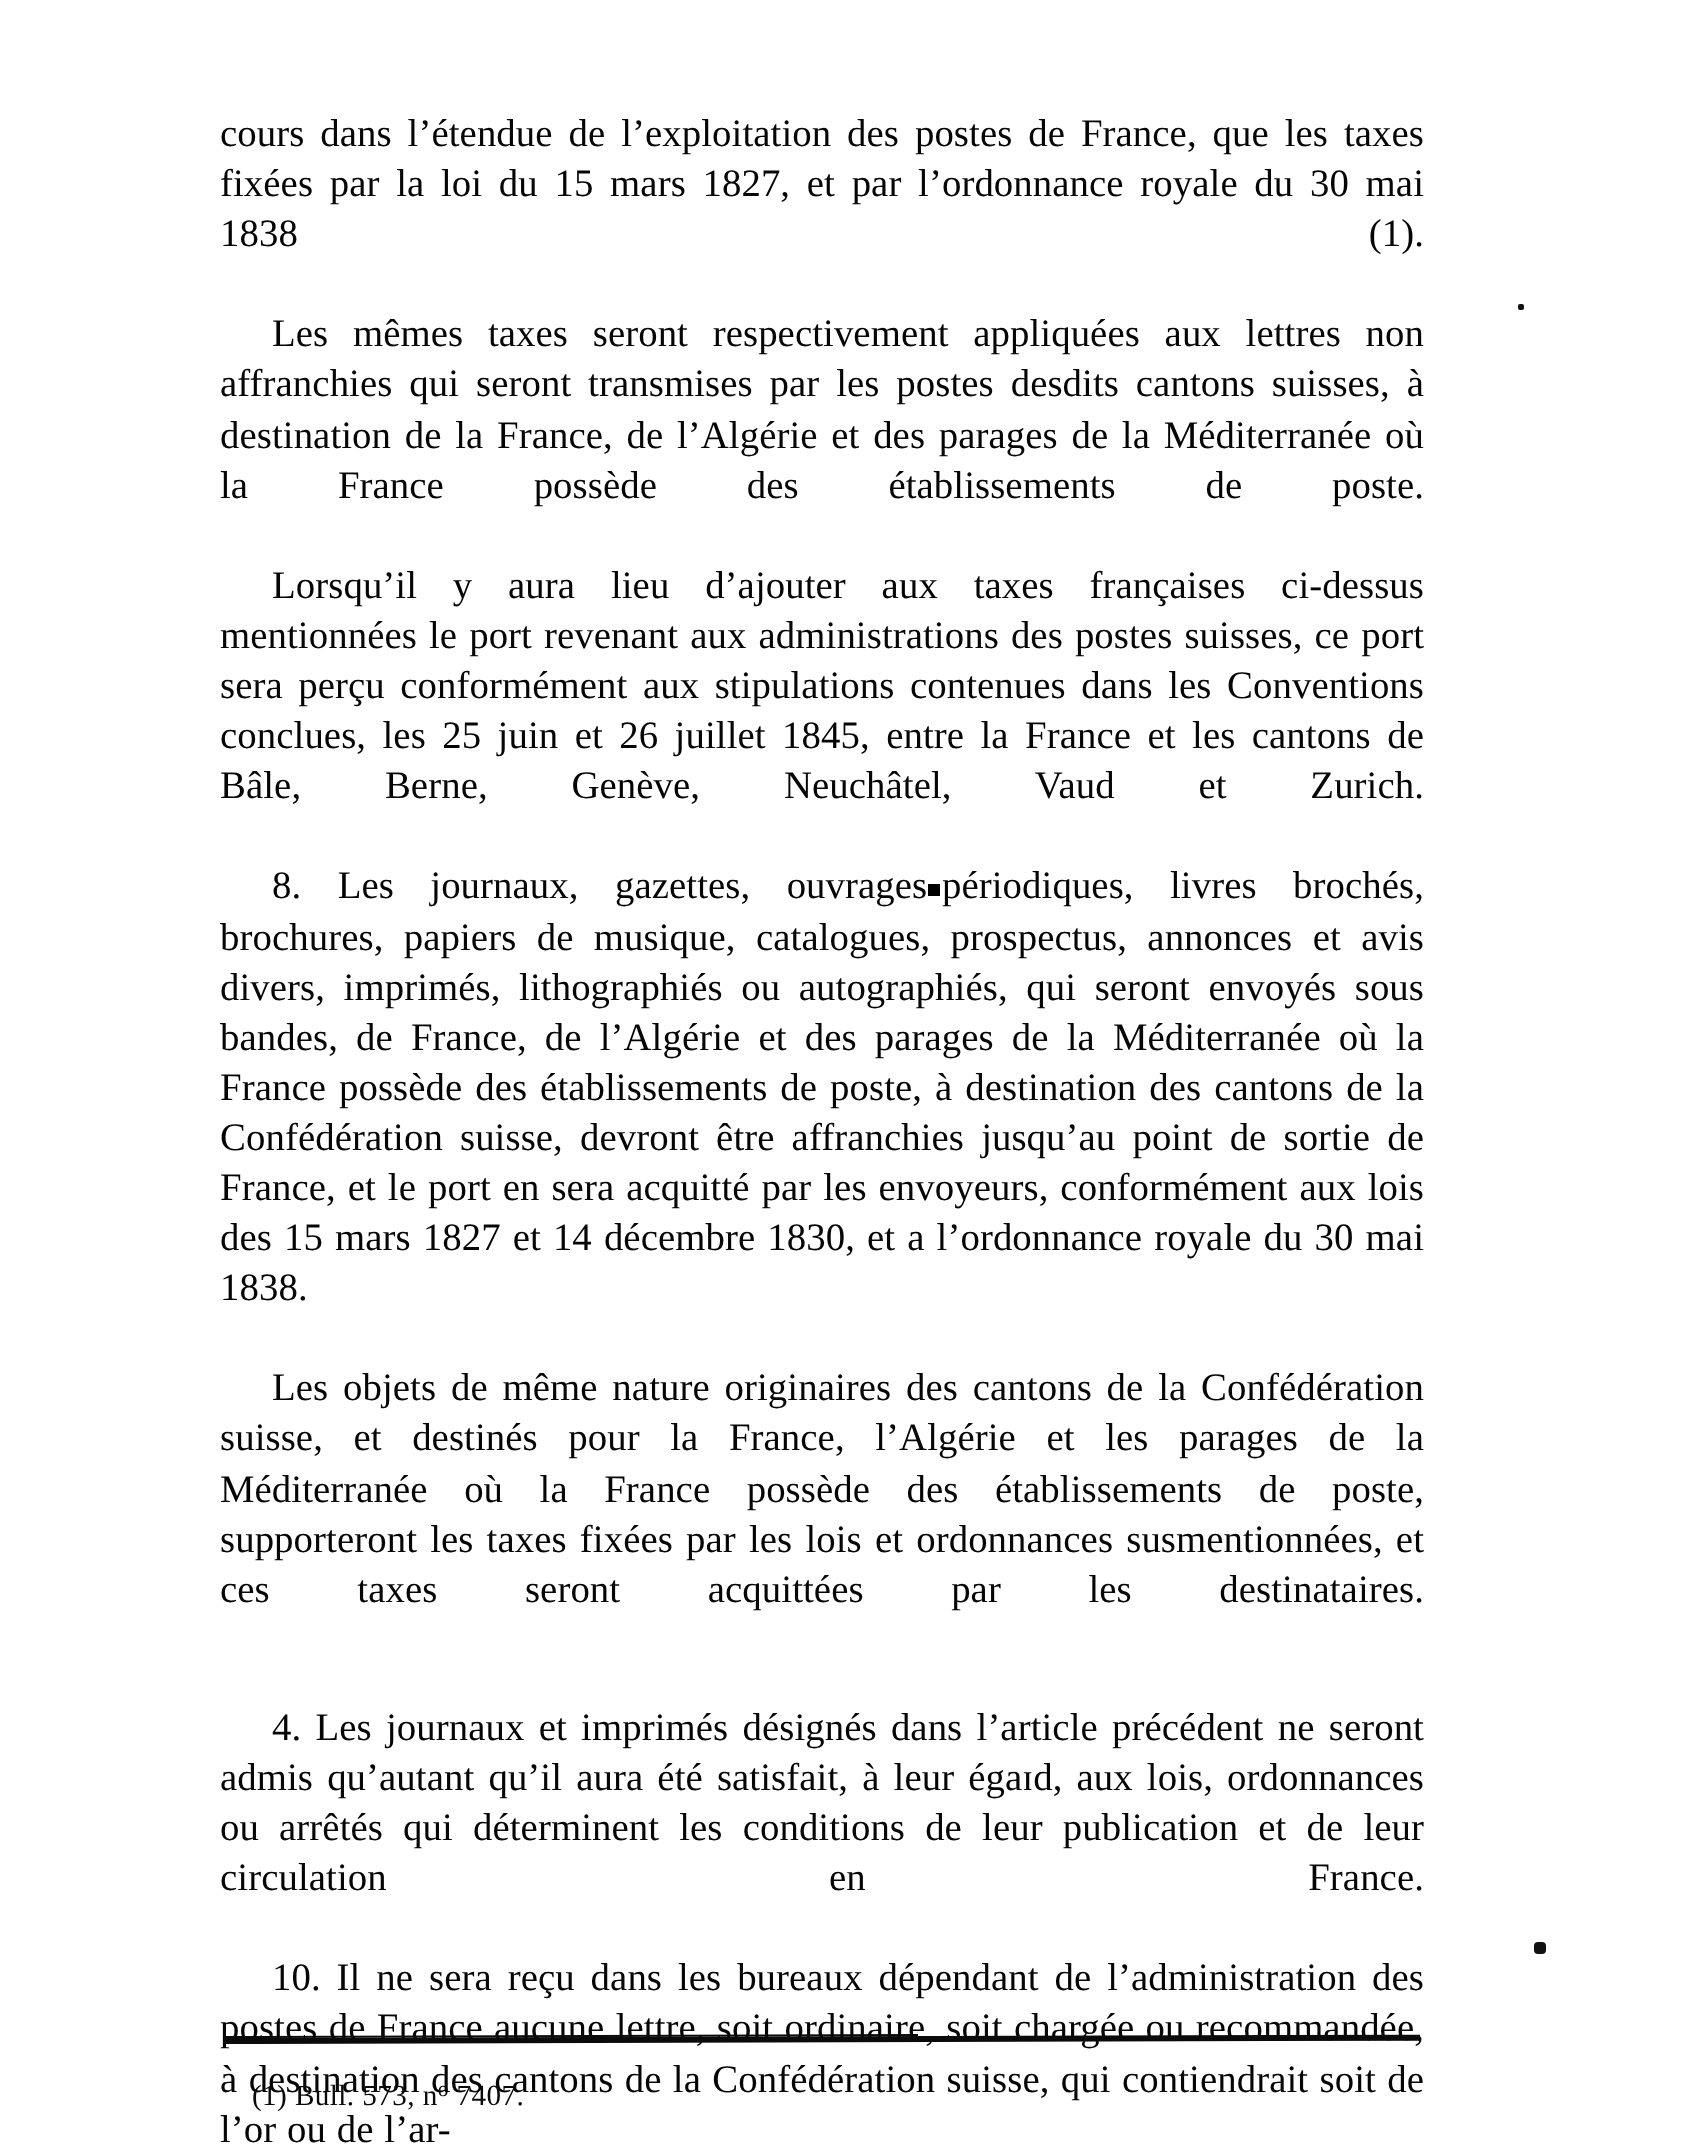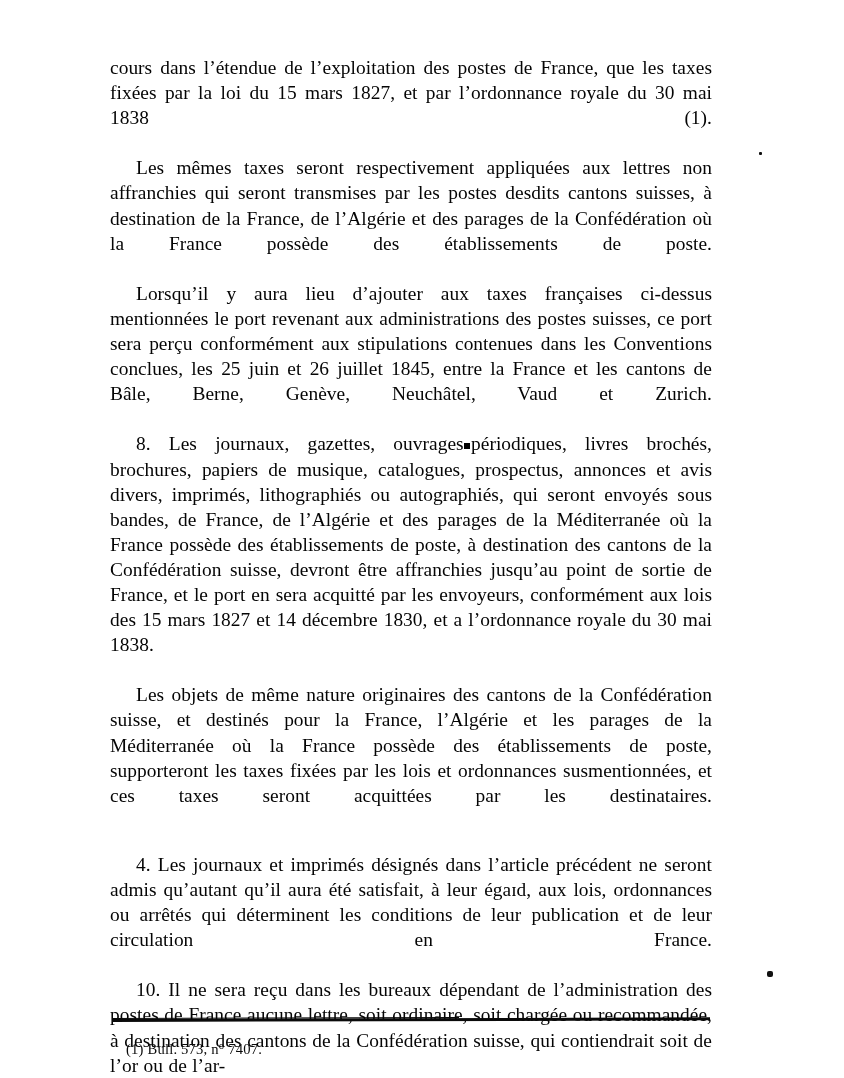--- a/index.html
+++ b/index.html
@@ -130,21 +130,21 @@
 
 <div class="page-scan">
 
   <div class="text-column">
 
     <p class="para no-indent">
       <span>cours dans l’étendue de l’exploitation des postes de France, que les taxes fixées par la loi du 15 mars 1827, et par l’ordonnance royale du 30 mai 1838 (1).</span>
     </p>
 
     <p class="para indent">
-      <span>Les mêmes taxes seront respectivement appliquées aux lettres non affranchies qui seront transmises par les postes desdits cantons suisses, à destination de la France, de l’Algérie et des parages de la Confédération où la France possède des établissements de poste.</span>
+      <span>Les mêmes taxes seront respectivement appliquées aux lettres non affranchies qui seront transmises par les postes desdits cantons suisses, à destination de la France, de l’Algérie et des parages de la Méditerranée où la France possède des établissements de poste.</span>
     </p>
 
     <p class="para indent">
       <span>Lorsqu’il y aura lieu d’ajouter aux taxes françaises ci-dessus mentionnées le port revenant aux administrations des postes suisses, ce port sera perçu conformément aux stipulations contenues dans les Conventions conclues, les 25 juin et 26 juillet 1845, entre la France et les cantons de Bâle, Berne, Genève, Neuchâtel, Vaud et Zurich.</span>
     </p>
 
     <p class="para indent">
       <span>8. Les journaux, gazettes, ouvrages<span class="blot-hyphen"></span>périodiques, livres brochés, brochures, papiers de musique, catalogues, prospectus, annonces et avis divers, imprimés, lithographiés ou autographiés, qui seront envoyés sous bandes, de France, de l’Algérie et des parages de la Méditerranée où la France possède des établissements de poste, à destination des cantons de la Confédération suisse, devront être affranchies jusqu’au point de sortie de France, et le port en sera acquitté par les envoyeurs, conformément aux lois des 15 mars 1827 et 14 décembre 1830, et a l’ordonnance royale du 30 mai 1838.</span>
     </p>
 

